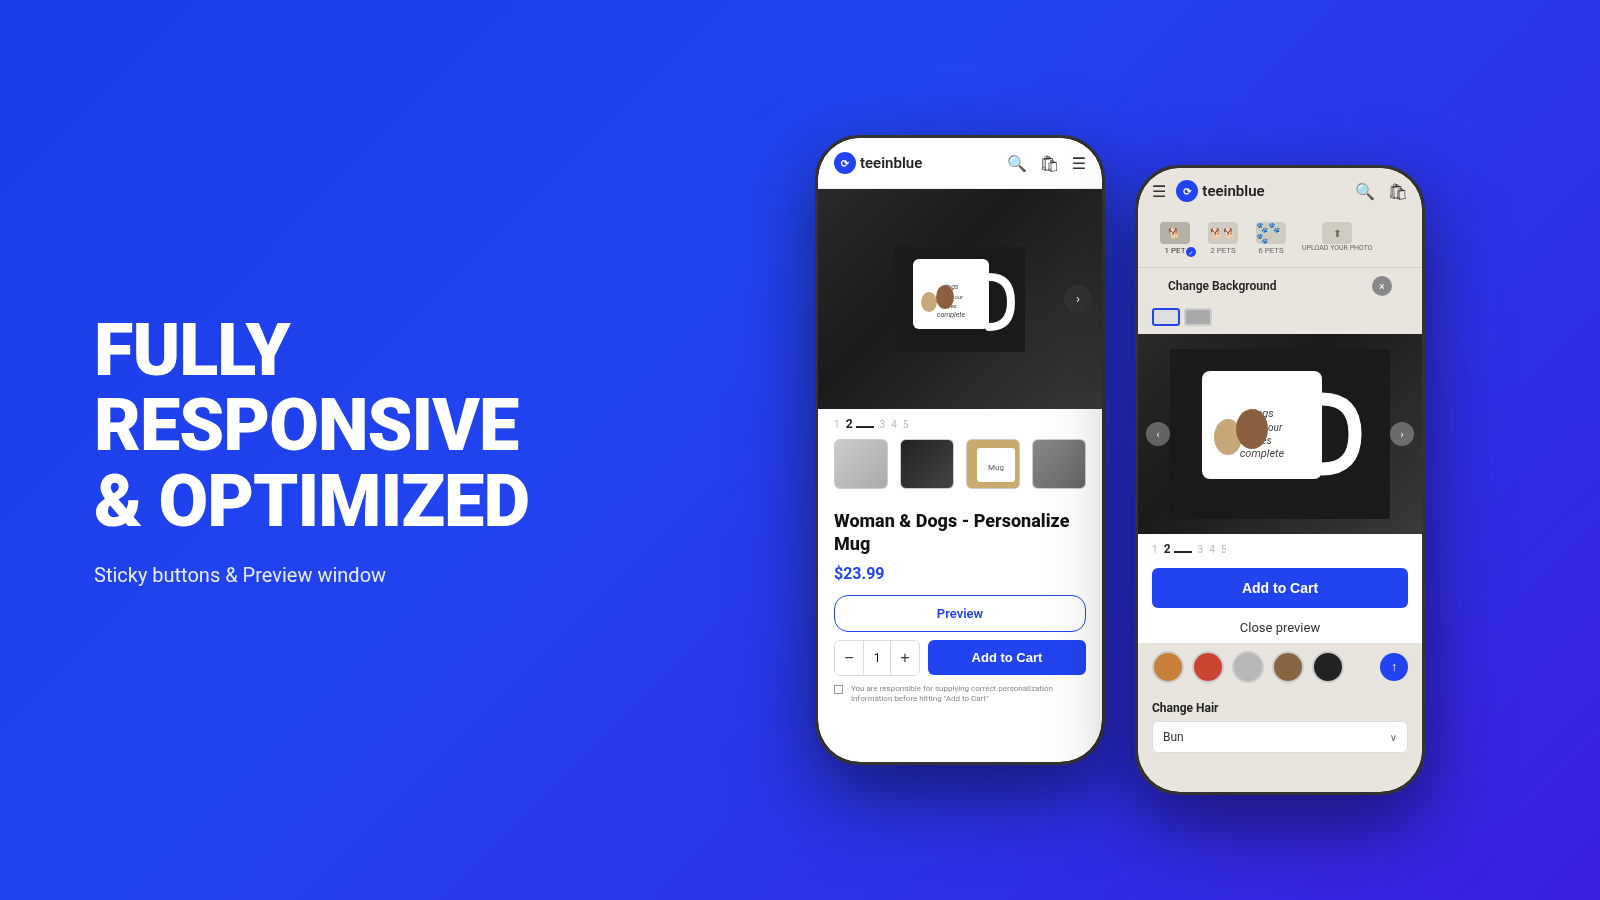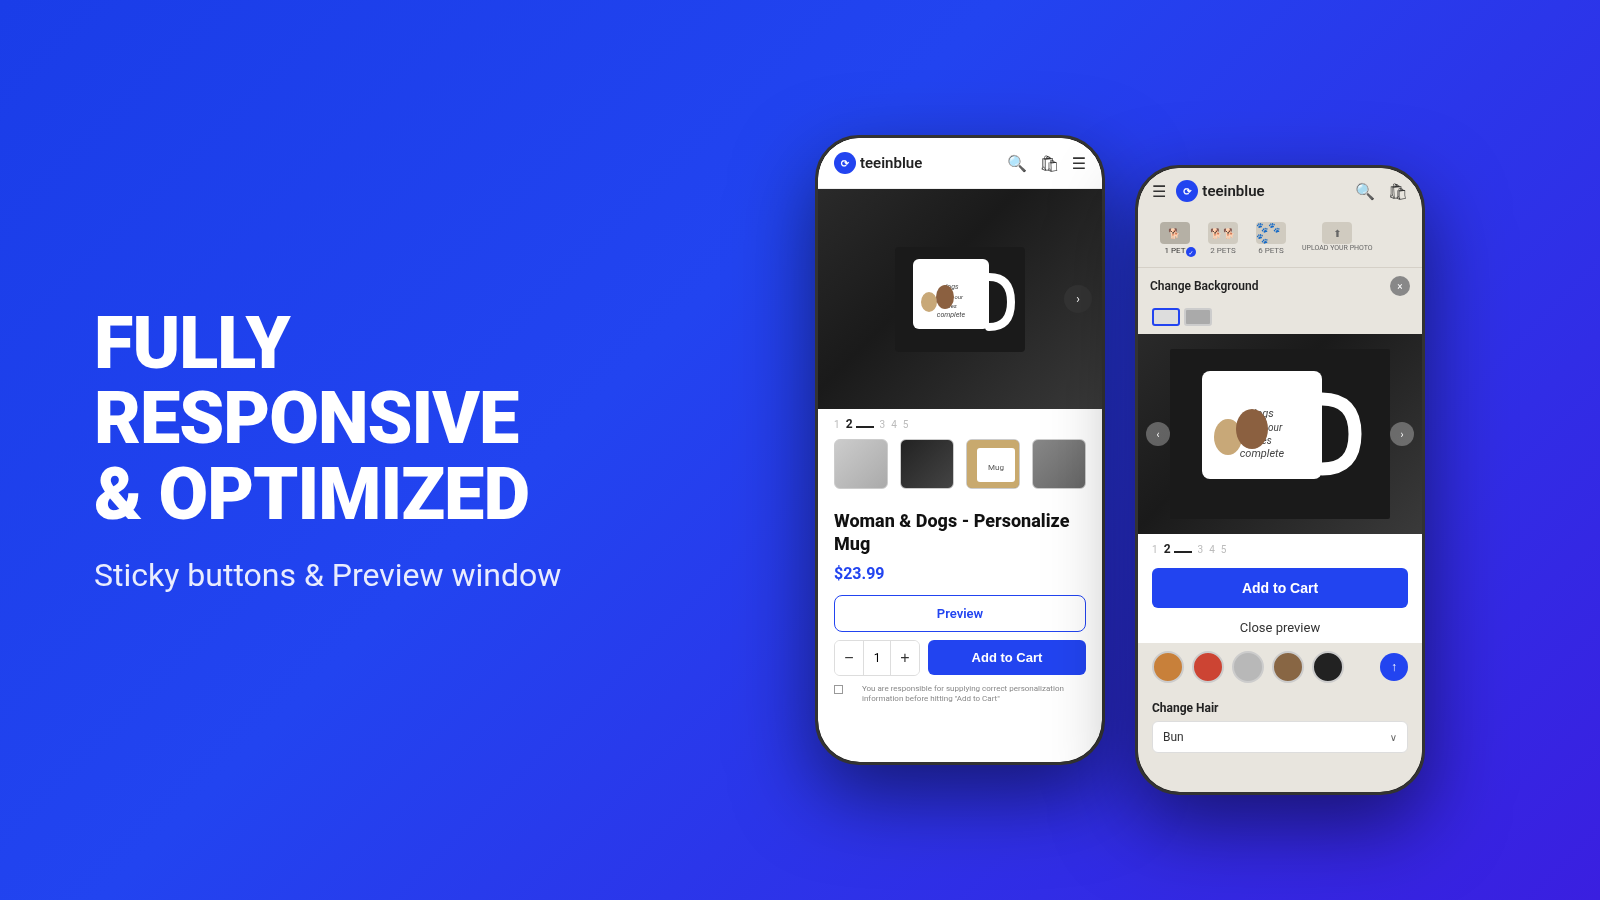--- a/index.html
+++ b/index.html
@@ -22,21 +22,21 @@
     .main-heading {
       font-size: 72px;
       font-weight: 900;
       line-height: 1.05;
       letter-spacing: -1px;
       margin-bottom: 24px;
       text-transform: uppercase;
     }
 
     .sub-heading {
-      font-size: 32px;
+      font-size: 20px;
       font-weight: 400;
       color: rgba(255,255,255,0.9);
     }
 
     .phones-area {
       flex: 1;
       display: flex;
       align-items: center;
       justify-content: center;
       gap: 30px;
@@ -228,21 +228,21 @@
       color: #2244f0;
       margin-bottom: 12px;
     }
 
     .preview-btn {
       width: 100%;
       padding: 10px;
       border: 1.5px solid #2244f0;
       background: white;
       color: #2244f0;
-      border-radius: 8px;
+      border-radius: 14px;
       font-size: 13px;
       font-weight: 600;
       cursor: pointer;
       text-align: center;
       margin-bottom: 8px;
     }
 
     .cart-row {
       display: flex;
       align-items: center;
@@ -294,21 +294,21 @@
       cursor: pointer;
       text-align: center;
     }
 
     .disclaimer {
       font-size: 8px;
       color: #888;
       line-height: 1.3;
       display: flex;
       align-items: flex-start;
-      gap: 19px;
+      gap: 8px;
     }
 
     .checkbox-small {
       width: 9px;
       height: 9px;
       border: 1px solid #999;
       flex-shrink: 0;
       margin-top: 1px;
     }
 
@@ -409,21 +409,21 @@
       font-size: 6px;
       display: flex;
       align-items: center;
       justify-content: center;
     }
 
     .change-bg-bar {
       display: flex;
       align-items: center;
       justify-content: space-between;
-      padding: 8px 12px;
+      padding: 8px 30px;
       background: #e8e5de;
     }
 
     .change-bg-label {
       font-size: 12px;
       font-weight: 600;
       color: #222;
     }
 
     .close-x {

